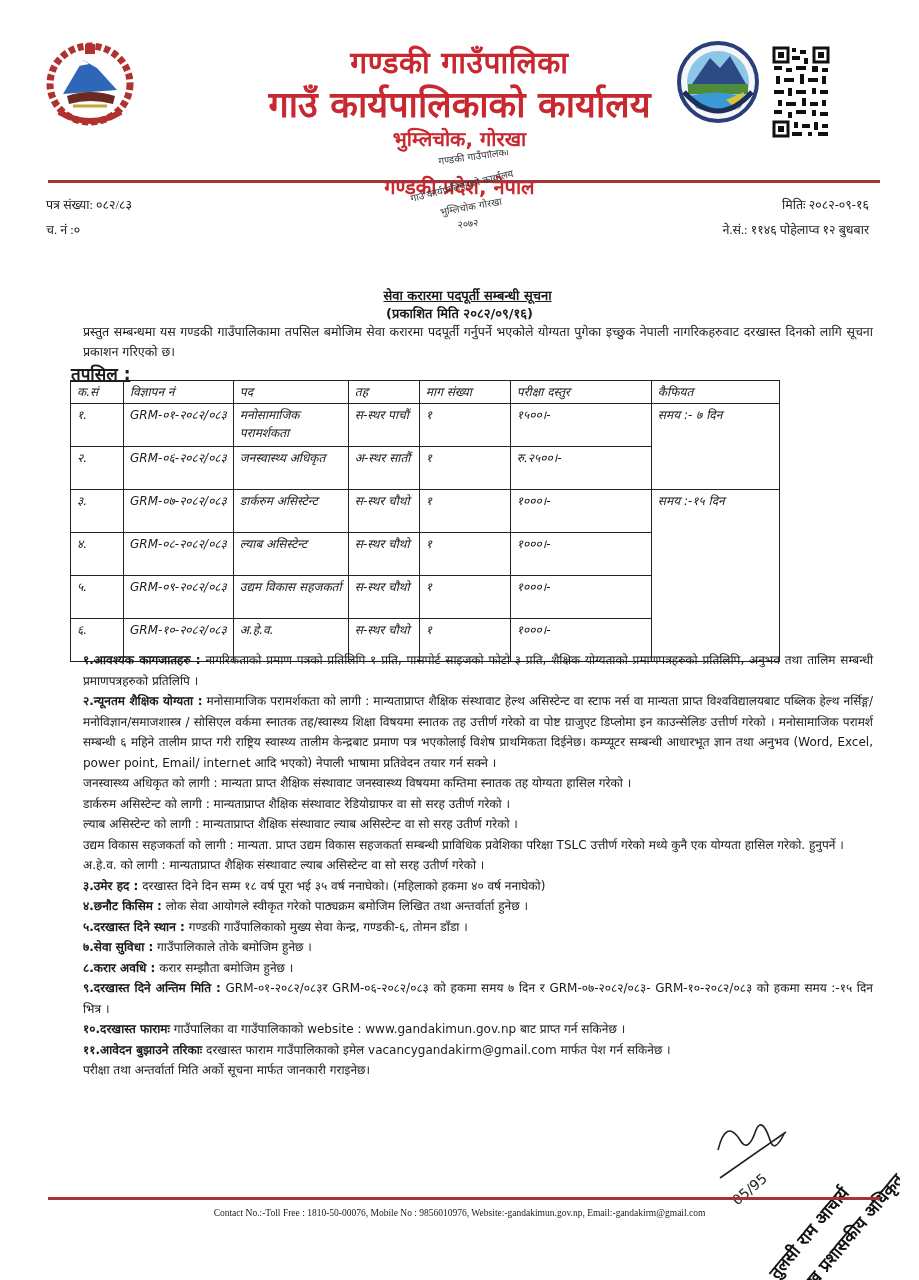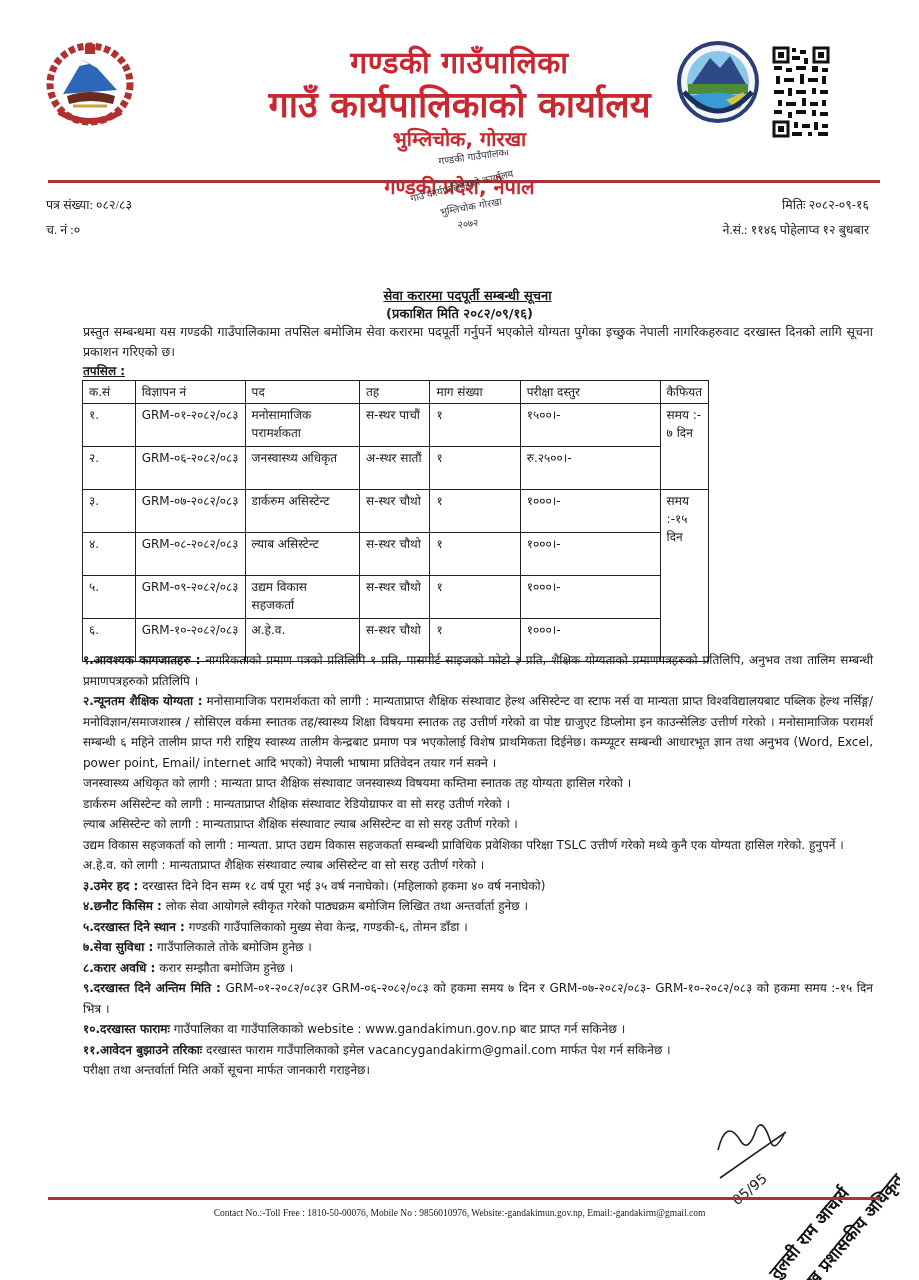--- a/index.html
+++ b/index.html
@@ -23,24 +23,24 @@
   .stamp { left: 380px; top: 150px; width: 160px; height: 90px; }
 
   .meta { font-size: 12.5px; line-height: 18px; font-family: Liberation Serif, serif; }
 
   
   .notice-title { left: 8px; width: 919px; top: 287px; text-align: center; font-size: 13px;
                   font-weight: bold; text-decoration: underline; line-height: 18px; }
   .notice-sub { left: 0; width: 919px; top: 305px; text-align: center; font-size: 13px;
                 font-weight: bold; line-height: 18px; }
   .para { left: 83px; width: 790px; font-size: 12.5px; line-height: 20px; text-align: justify; }
-  .tapasil { left: 83px; top: 362px; font-size: 12px; text-decoration: underline; font-weight: bold; }
-
-  table.posts { position: absolute; left: 82px; top: 380px; width: 627px;
-                border-collapse: collapse; font-size: 12px; }
+  .tapasil { left: 71px; top: 362px; font-size: 17px; text-decoration: underline; font-weight: bold; }
+
+  table.posts { position: absolute; left: 70px; top: 380px; width: 710px;
+                border-collapse: collapse; font-size: 12px; font-style: italic; }
   table.posts th, table.posts td { border: 1.4px solid #222; padding: 2px 6px;
                 vertical-align: top; text-align: left; font-weight: normal; line-height: 18px; }
   table.posts th { height: 18px; }
   table.posts td { height: 38px; }
   .col-sn { width: 40px; } .col-adv { width: 88px; } .col-post { width: 102px; }
   .col-level { width: 58px; } .col-demand { width: 78px; } .col-fee { width: 128px; }
   td.level { text-align: center; }
 
   .section { left: 83px; width: 790px; font-size: 12px; line-height: 20.5px; }
   .section p { margin: 0; text-align: justify; }

